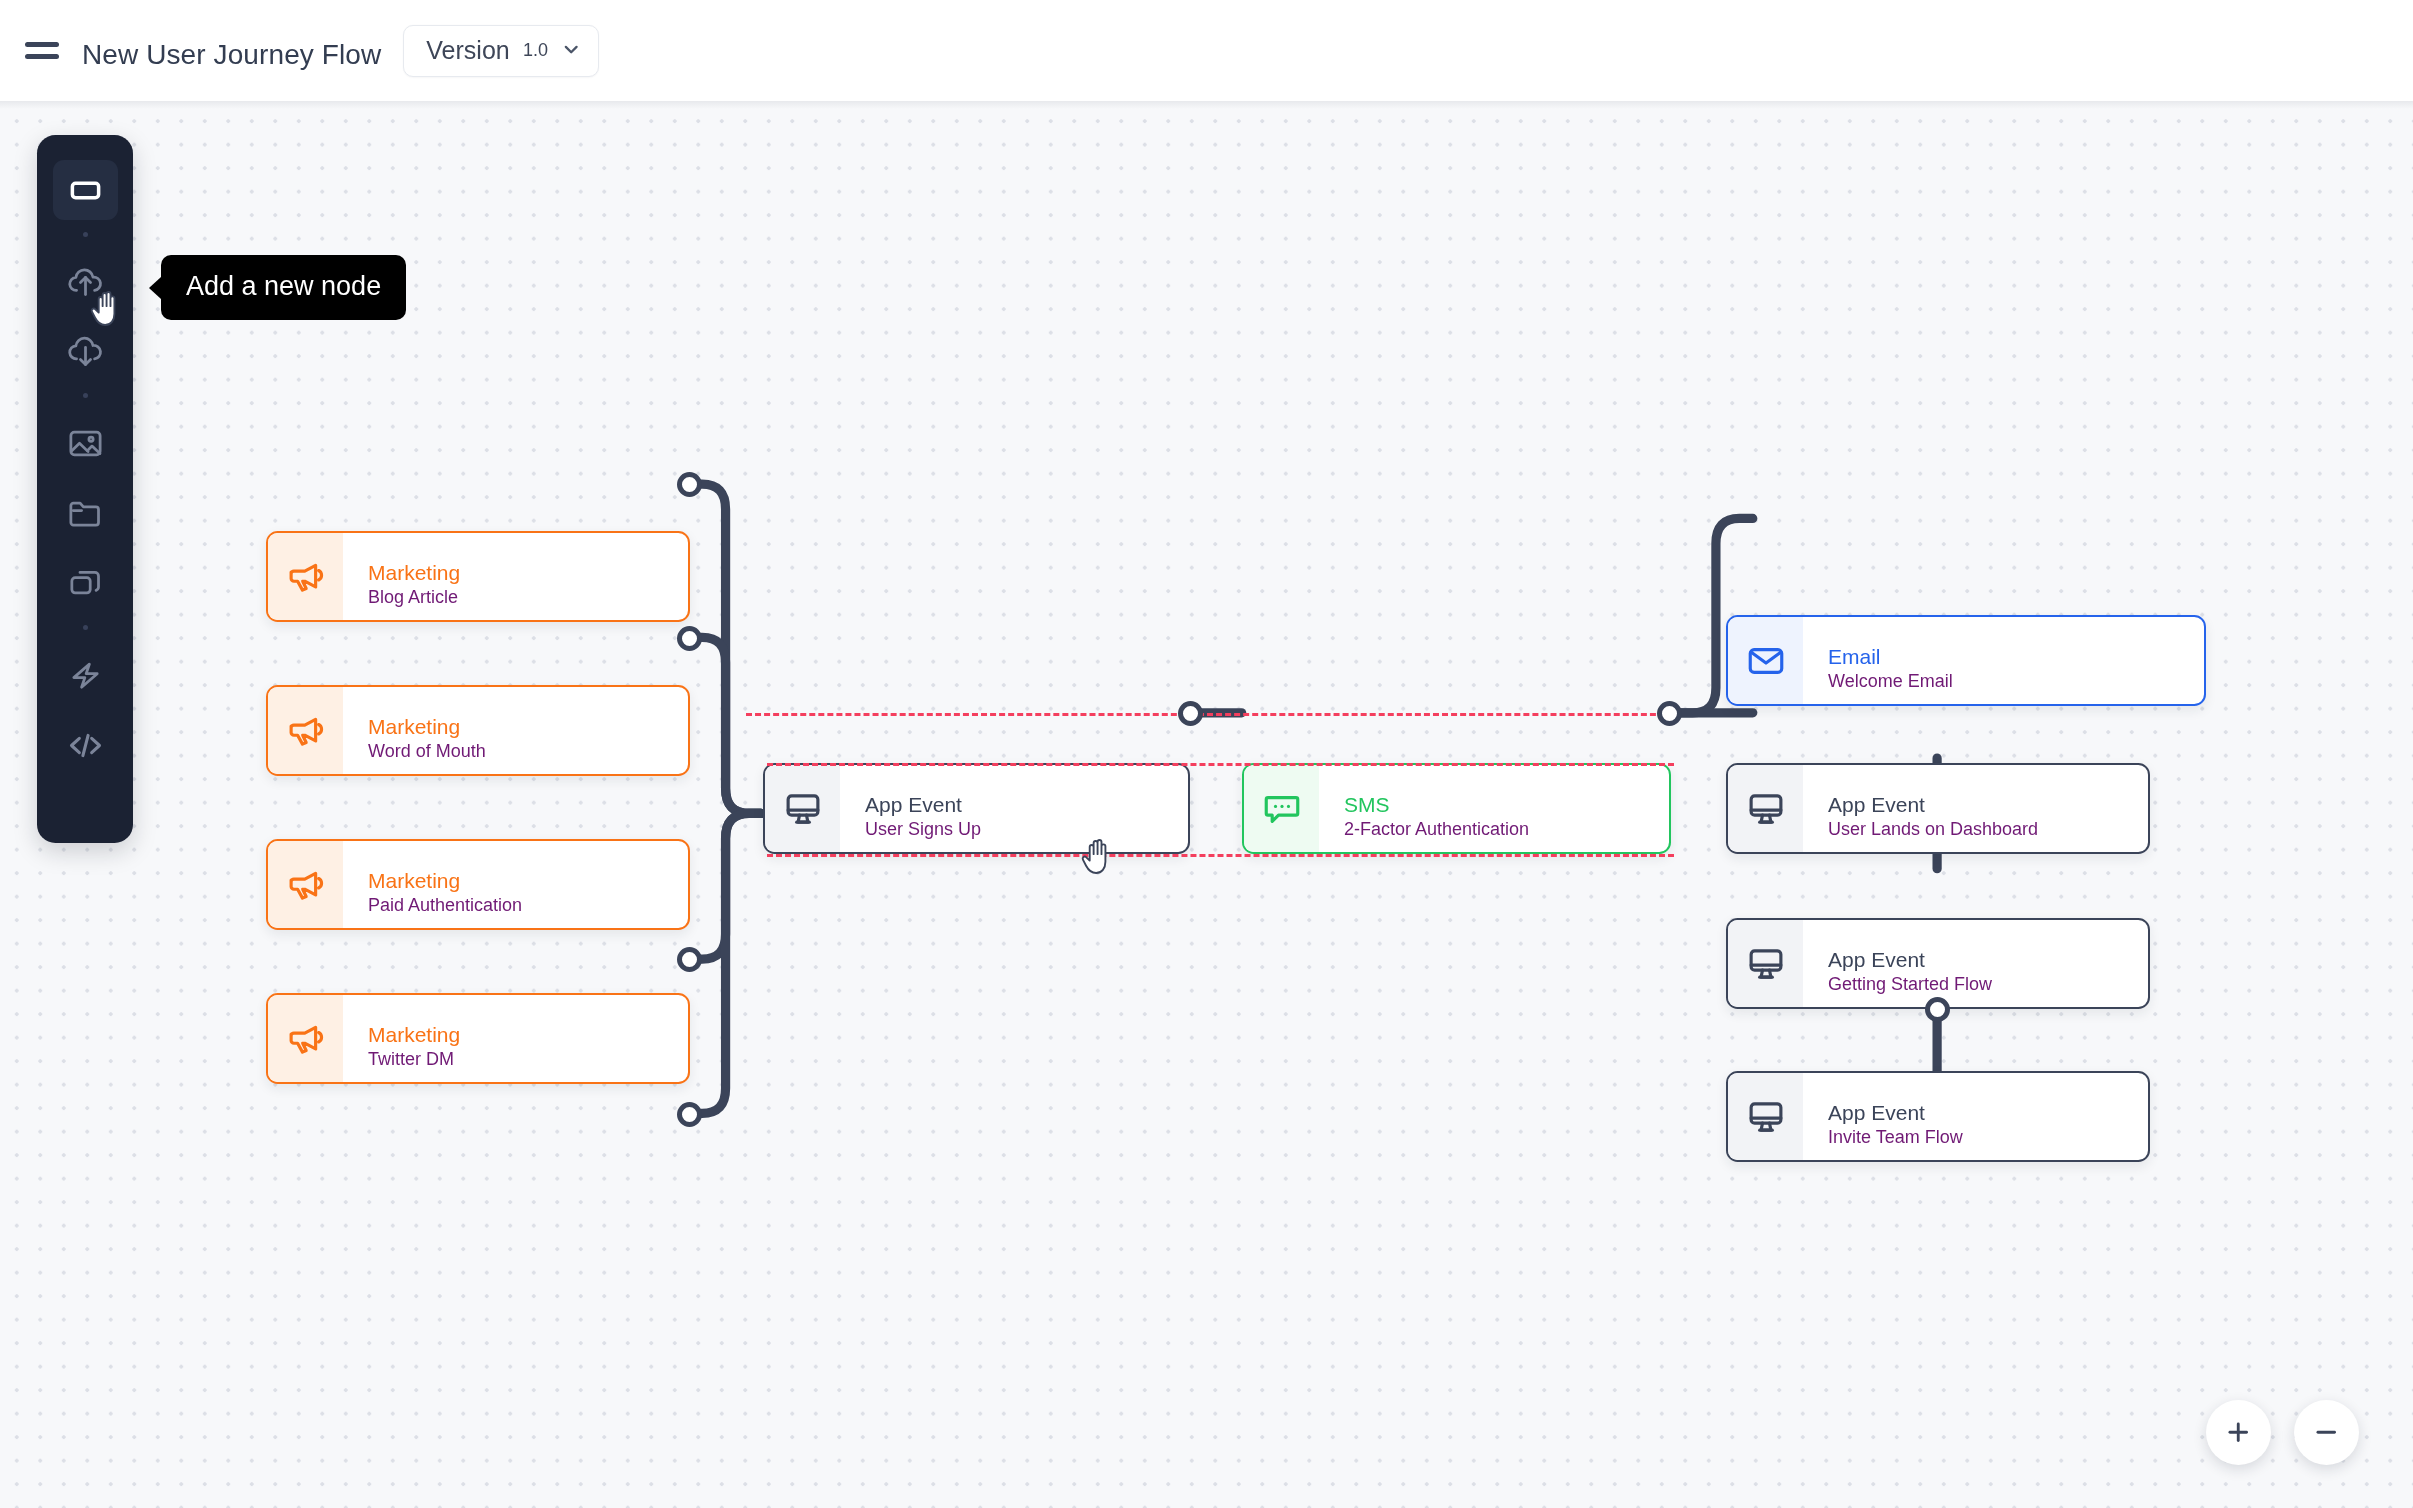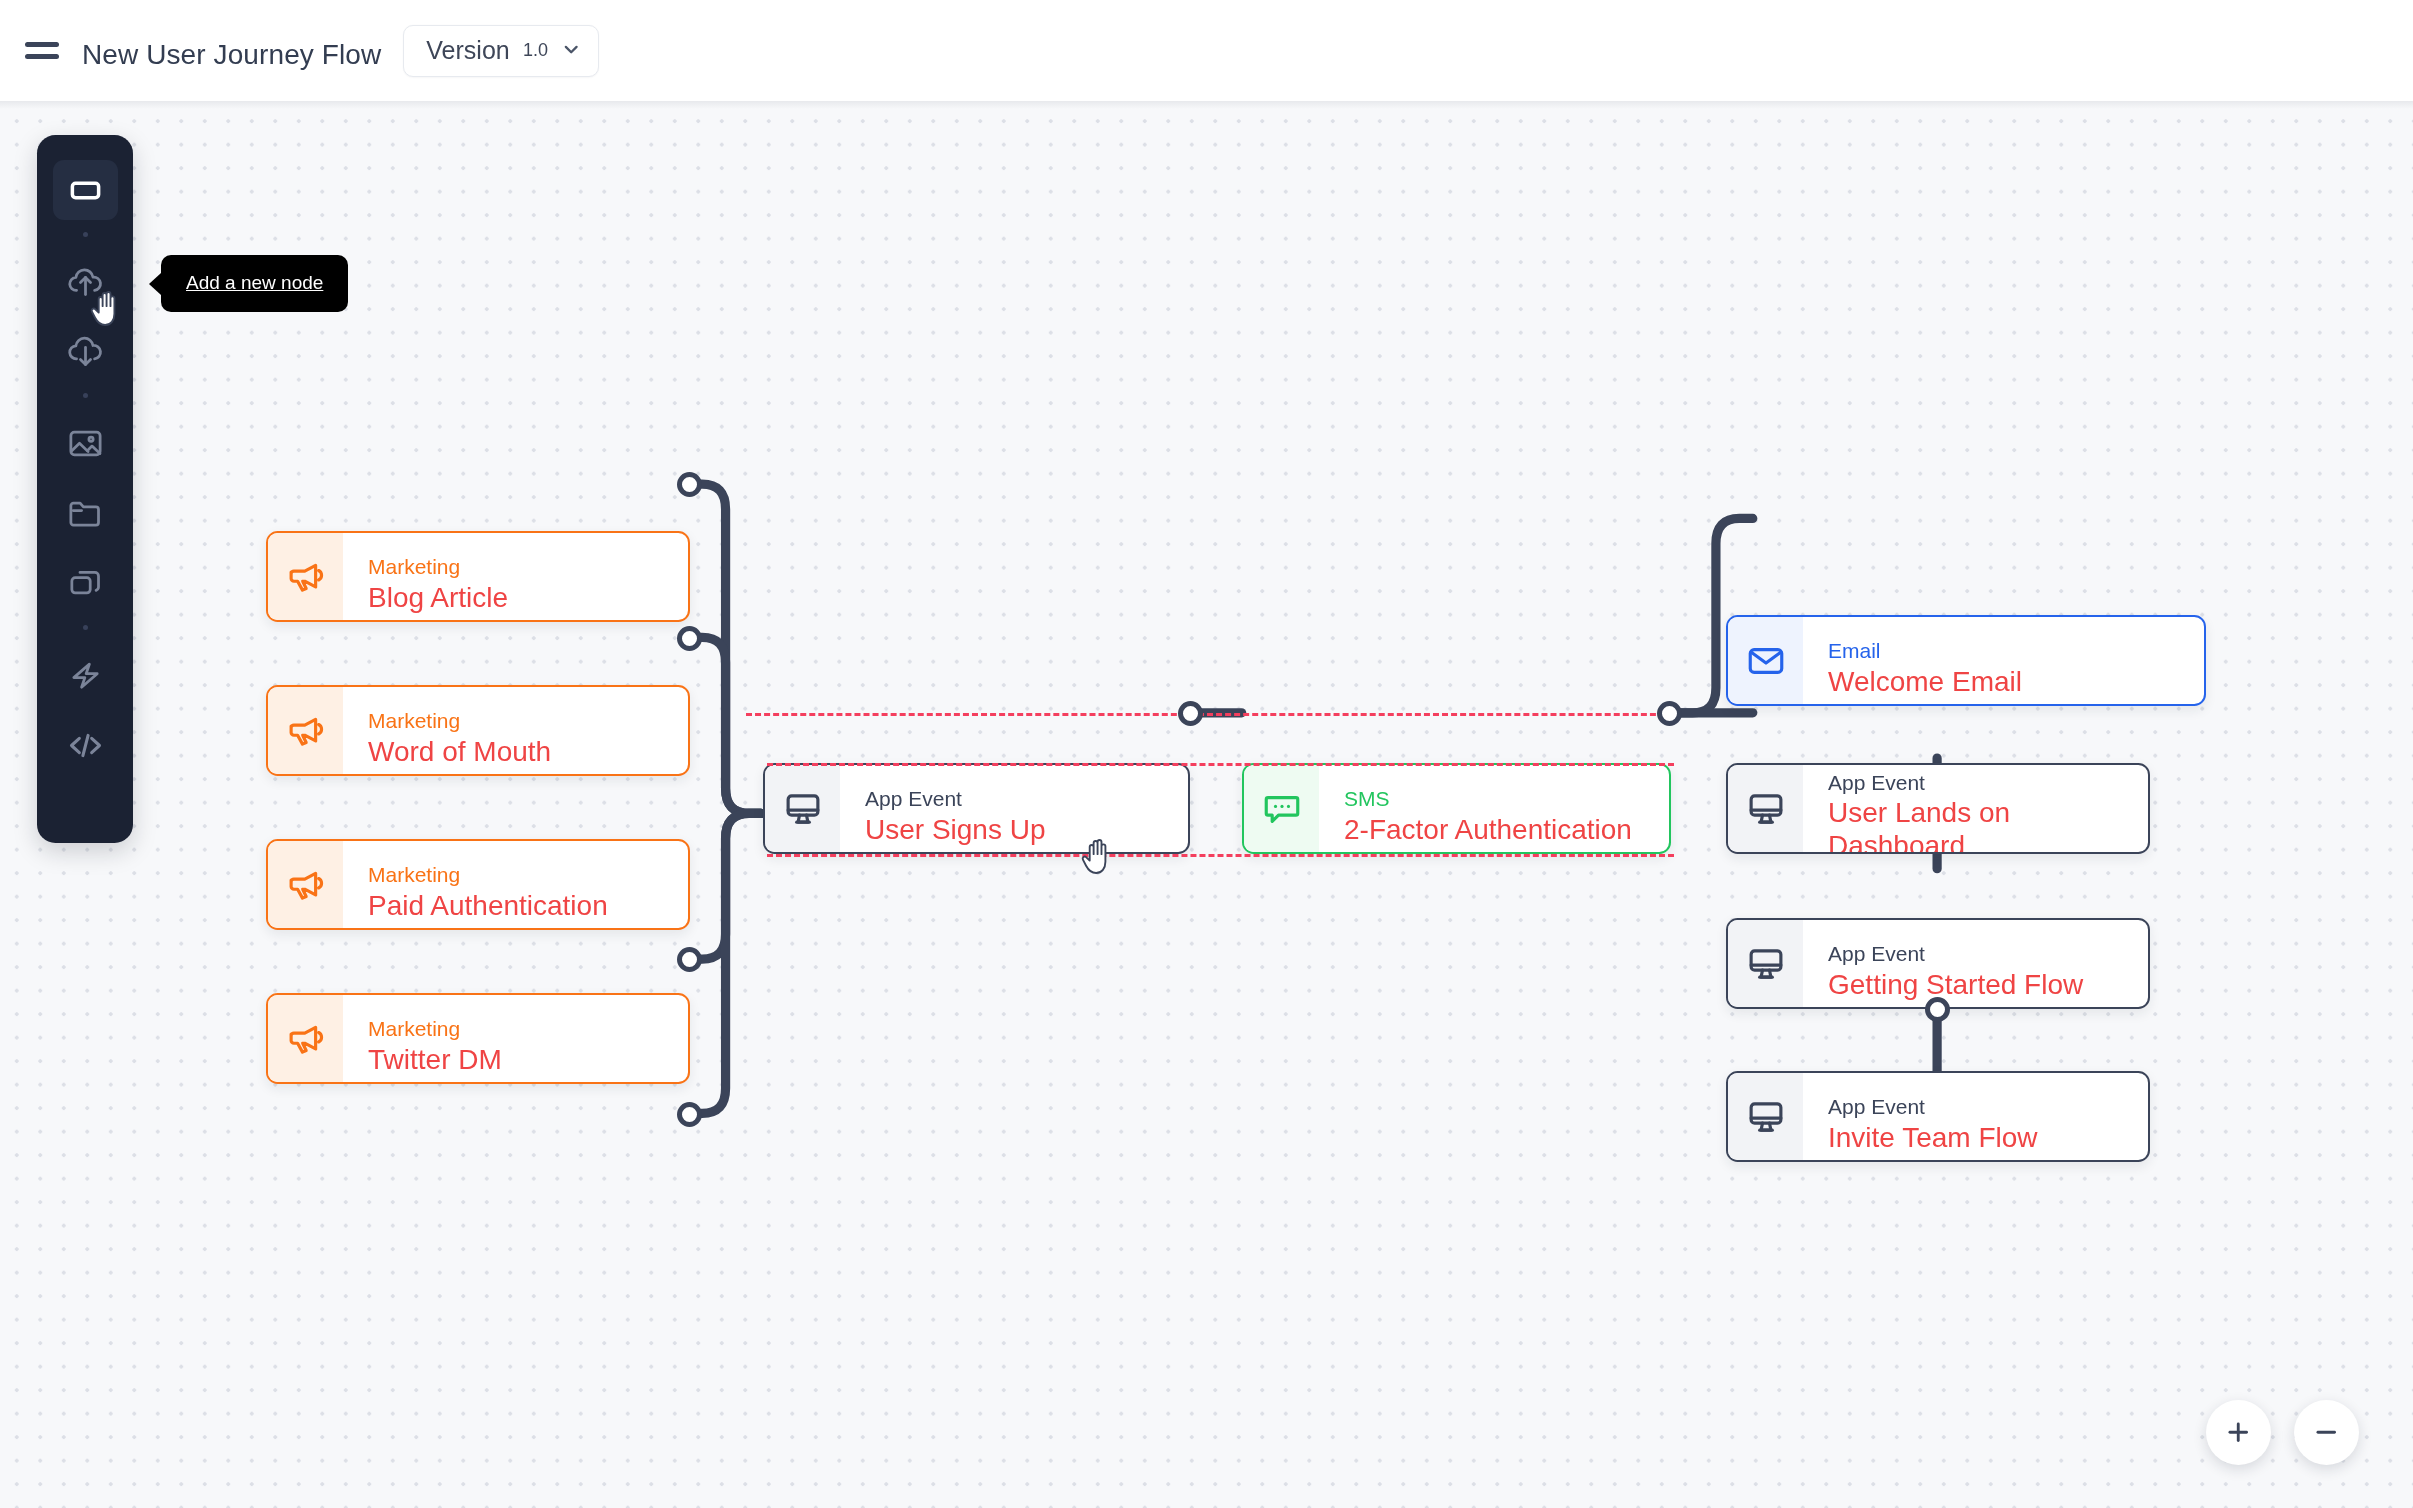--- a/index.html
+++ b/index.html
@@ -73,24 +73,24 @@
     border-radius: 11px; cursor: pointer;
   }
   .tb-item.active { background: #252e42; }
   .tb-item svg { display: block; }
   .tb-dot { width: 5px; height: 5px; border-radius: 50%; background: #38415a; margin: 11.7px 0 5px; }
 
   
   .tooltip {
     position: absolute; left: 161px; top: 154px;
     background: #000; color: #fff;
-    font-size: 19px; line-height: 1;
+    font-size: 27px; line-height: 1;
     padding: 18.4px 25px 20px;
     border-radius: 10px;
-    white-space: nowrap; z-index: 45; text-decoration: underline;
+    white-space: nowrap; z-index: 45;
   }
   .tooltip::before {
     content: ""; position: absolute; left: -11.7px; top: 50%;
     transform: translateY(-50%);
     border-top: 11.7px solid transparent;
     border-bottom: 11.7px solid transparent;
     border-right: 12.6px solid #000;
   }
 
   
@@ -109,21 +109,21 @@
     box-shadow: 0 4.2px 11.7px rgba(25,33,55,.08);
     overflow: hidden; cursor: grab;
   }
   .node .ic {
     width: 75px; flex: 0 0 75px;
     display: flex; align-items: center; justify-content: center;
     background: #f2f3f6;
   }
   .node .body { flex: 1; display: flex; flex-direction: column; justify-content: center; padding-left: 25px; }
   .node .kind { font-size: 21px; line-height: 1.15; color: #3b4459; margin-bottom: 1.7px; margin-top: 16px; }
-  .node .title { font-size: 28px; line-height: 1.18; color: #ef4444; }
+  .node .title { font-size: 18px; line-height: 1.18; color: #701a75; }
 
   .node.marketing { border-color: #f97316; }
   .node.marketing .ic { background: #fef0e4; }
   .node.marketing .kind { color: #f97316; }
 
   .node.sms { border-color: #22c55e; }
   .node.sms .ic { background: #eefbf2; }
   .node.sms .kind { color: #22c55e; }
 
   .node.email { border-color: #2563eb; }

